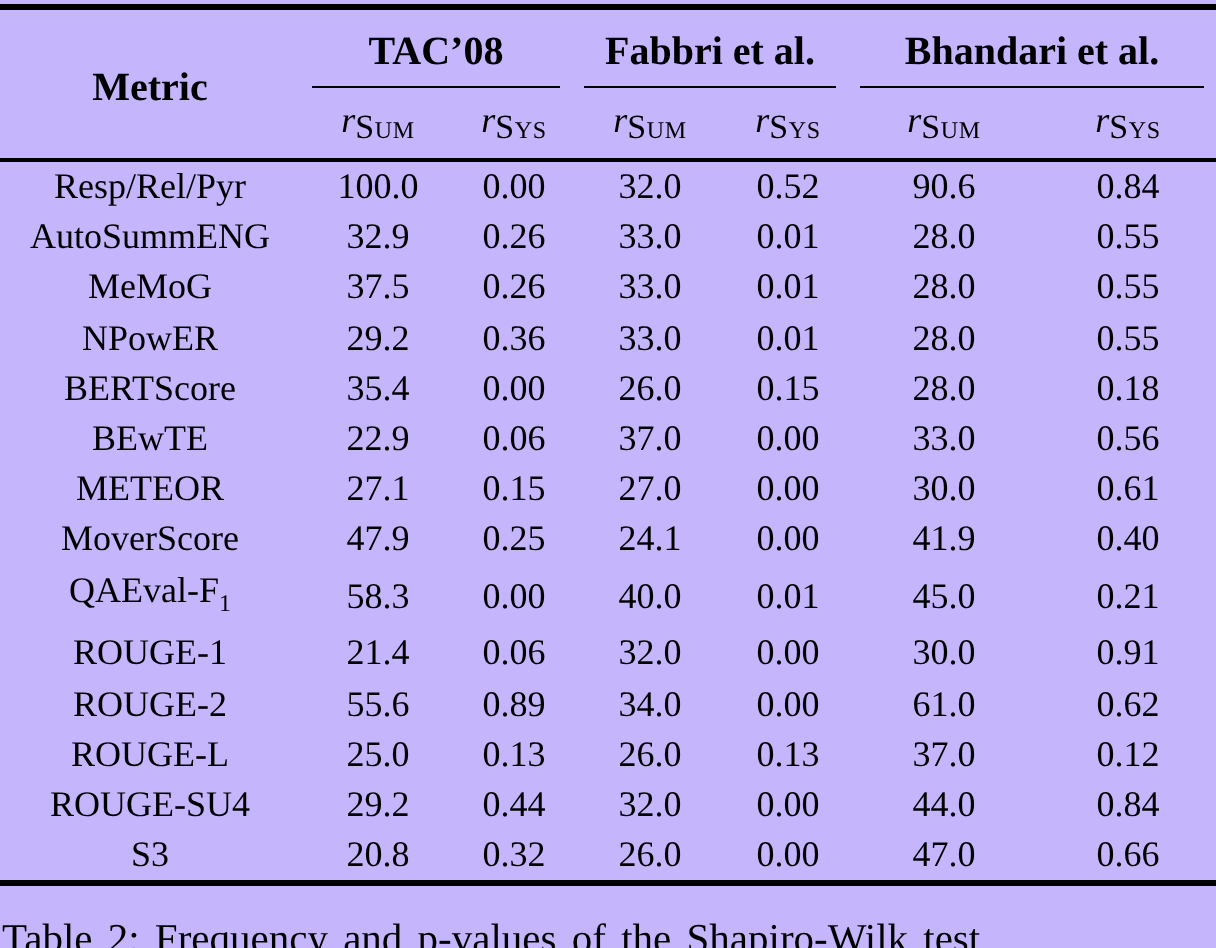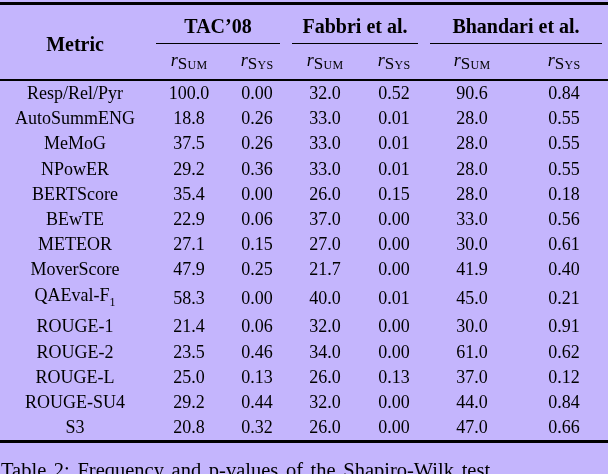--- a/index.html
+++ b/index.html
@@ -125,21 +125,21 @@
           <td class="mcell">Resp/Rel/Pyr</td>
           <td>100.0</td>
           <td>0.00</td>
           <td>32.0</td>
           <td>0.52</td>
           <td>90.6</td>
           <td>0.84</td>
         </tr>
         <tr>
           <td class="mcell">AutoSummENG</td>
-          <td>18.8</td>
+          <td>32.9</td>
           <td>0.26</td>
           <td>33.0</td>
           <td>0.01</td>
           <td>28.0</td>
           <td>0.55</td>
         </tr>
         <tr>
           <td class="mcell">MeMoG</td>
           <td>37.5</td>
           <td>0.26</td>
@@ -181,21 +181,21 @@
           <td>0.15</td>
           <td>27.0</td>
           <td>0.00</td>
           <td>30.0</td>
           <td>0.61</td>
         </tr>
         <tr>
           <td class="mcell">MoverScore</td>
           <td>47.9</td>
           <td>0.25</td>
-          <td>21.7</td>
+          <td>24.1</td>
           <td>0.00</td>
           <td>41.9</td>
           <td>0.40</td>
         </tr>
         <tr>
           <td class="mcell">QAEval-F<sub>1</sub></td>
           <td>58.3</td>
           <td>0.00</td>
           <td>40.0</td>
           <td>0.01</td>
@@ -206,22 +206,22 @@
           <td class="mcell">ROUGE-1</td>
           <td>21.4</td>
           <td>0.06</td>
           <td>32.0</td>
           <td>0.00</td>
           <td>30.0</td>
           <td>0.91</td>
         </tr>
         <tr>
           <td class="mcell">ROUGE-2</td>
-          <td>23.5</td>
-          <td>0.46</td>
+          <td>55.6</td>
+          <td>0.89</td>
           <td>34.0</td>
           <td>0.00</td>
           <td>61.0</td>
           <td>0.62</td>
         </tr>
         <tr>
           <td class="mcell">ROUGE-L</td>
           <td>25.0</td>
           <td>0.13</td>
           <td>26.0</td>

